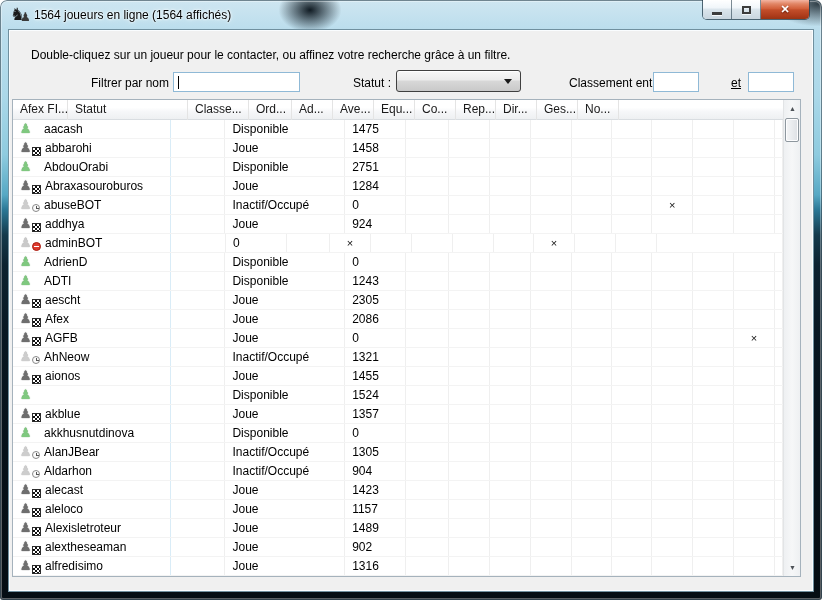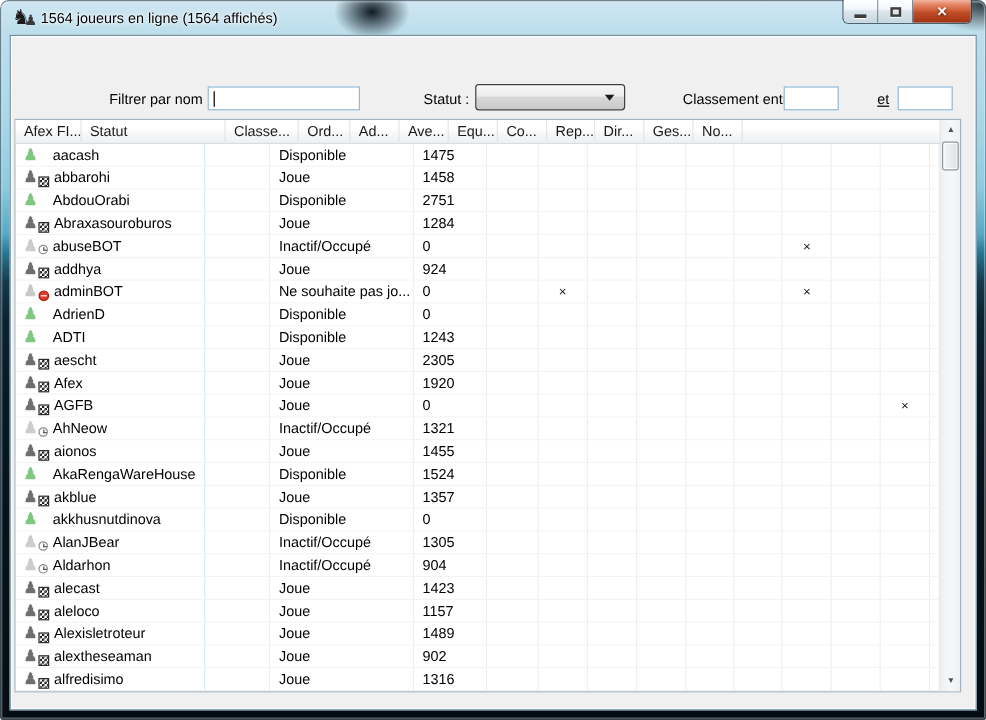--- a/index.html
+++ b/index.html
@@ -147,20 +147,21 @@
           <div class="glyph-max"></div>
         </div>
       <div class="wbtn close">
           <span class="glyph-close">✕</span>
         </div>
     </div>
   </div>
 
   <div class="client">
 
+    <div class="instruction">Double-cliquez sur un joueur pour le contacter, ou affinez votre recherche grâce à un filtre.</div>
 
     <div class="flabel" style="left:82px;">Filtrer par nom :</div>
     <input class="txt" style="left: 164px; width: 127px;" value="">
     <span class="caret" style="left:169px;"></span>
 
     <div class="flabel" style="left:344px;">Statut :</div>
     <div class="combo">
       <span></span>
       <i class="arr"></i>
     </div>
@@ -307,21 +308,20 @@
             <div class="td c-mark" style="width: 41px;"></div>
             <div class="td td-fill"></div>
           </div>
           <div class="tr">
             <div class="td c-name" style="width: 158px;">
               <span class="pawn dnd">♟</span>
               <i class="bdg dnd"></i>
               <span class="nm">adminBOT</span>
             </div>
             <div class="td" style="width: 55px;"></div>
-            <div class="td" style="width: 120px;">Ne souhaite pas jo...</div>
             <div class="td" style="width: 61px;">0</div>
             <div class="td c-mark" style="width: 43px;"></div>
             <div class="td c-mark" style="width: 41px;"><span class="mark">×</span></div>
             <div class="td c-mark" style="width: 41px;"></div>
             <div class="td c-mark" style="width: 41px;"></div>
             <div class="td c-mark" style="width: 41px;"></div>
             <div class="td c-mark" style="width: 40px;"></div>
             <div class="td c-mark" style="width: 41px;"><span class="mark">×</span></div>
             <div class="td c-mark" style="width: 41px;"></div>
             <div class="td c-mark" style="width: 41px;"></div>
@@ -388,21 +388,21 @@
             <div class="td td-fill"></div>
           </div>
           <div class="tr">
             <div class="td c-name" style="width: 158px;">
               <span class="pawn playing">♟</span>
               <i class="bdg playing"></i>
               <span class="nm">Afex</span>
             </div>
             <div class="td" style="width: 55px;"></div>
             <div class="td" style="width: 120px;">Joue</div>
-            <div class="td" style="width: 61px;">1920</div>
+            <div class="td" style="width: 61px;">2086</div>
             <div class="td c-mark" style="width: 43px;"></div>
             <div class="td c-mark" style="width: 41px;"></div>
             <div class="td c-mark" style="width: 41px;"></div>
             <div class="td c-mark" style="width: 41px;"></div>
             <div class="td c-mark" style="width: 41px;"></div>
             <div class="td c-mark" style="width: 40px;"></div>
             <div class="td c-mark" style="width: 41px;"></div>
             <div class="td c-mark" style="width: 41px;"></div>
             <div class="td c-mark" style="width: 41px;"></div>
             <div class="td td-fill"></div>
@@ -464,21 +464,20 @@
             <div class="td c-mark" style="width: 40px;"></div>
             <div class="td c-mark" style="width: 41px;"></div>
             <div class="td c-mark" style="width: 41px;"></div>
             <div class="td c-mark" style="width: 41px;"></div>
             <div class="td td-fill"></div>
           </div>
           <div class="tr">
             <div class="td c-name" style="width: 158px;">
               <span class="pawn available">♟</span>
               <i class="bdg none"></i>
-              <span class="nm">AkaRengaWareHouse</span>
             </div>
             <div class="td" style="width: 55px;"></div>
             <div class="td" style="width: 120px;">Disponible</div>
             <div class="td" style="width: 61px;">1524</div>
             <div class="td c-mark" style="width: 43px;"></div>
             <div class="td c-mark" style="width: 41px;"></div>
             <div class="td c-mark" style="width: 41px;"></div>
             <div class="td c-mark" style="width: 41px;"></div>
             <div class="td c-mark" style="width: 41px;"></div>
             <div class="td c-mark" style="width: 40px;"></div>

